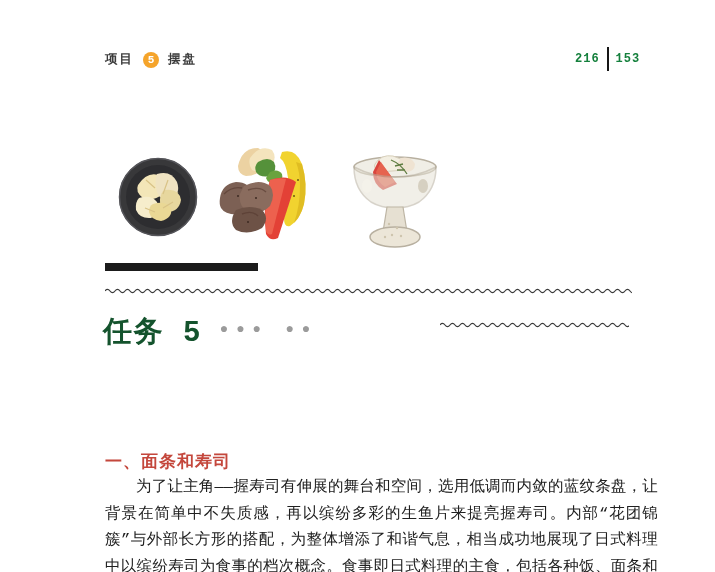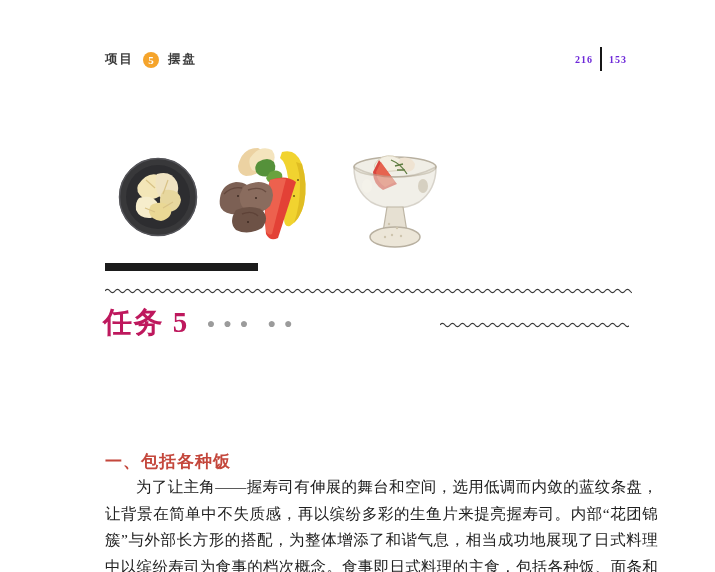--- a/index.html
+++ b/index.html
@@ -1,47 +1,47 @@
 <!DOCTYPE html>
 <html><head>
 <meta charset="utf-8">
 <style>
   * { margin:0; padding:0; box-sizing:border-box; }
   html,body { background:#fff; }
   .page {
     position:relative; width:715px; height:572px; background:#ffffff;
-    font-family:Liberation Serif, serif; overflow:hidden;
+    font-family:Liberation Mono, monospace; overflow:hidden;
   }
   
   .running-head {
     position:absolute; left:105px; top:51px;
     display:flex; align-items:center; gap:9px;
     font-size:12.5px; color:#3c3c3c; letter-spacing:2px; font-weight:bold;
   }
   .num-circle {
     width:16px; height:16px; border-radius:50%;
     background:#f5a42b; color:#fff; font-size:11px; font-weight:bold;
     display:flex; align-items:center; justify-content:center; letter-spacing:0;
   }
   .page-numbers {
     position:absolute; left:575px; top:47px;
     display:flex; align-items:center; gap:7px;
-    font-size:10px; color:#6d28d9; font-weight:bold; letter-spacing:1px;
+    font-size:12px; color:#15803d; font-weight:bold; letter-spacing:1px;
   }
   .pn-divider { width:2px; height:24px; background:#161616; }
   
   .food-img { position:absolute; }
   
   .black-bar { position:absolute; left:105px; top:263px; width:153px; height:8px; background:#1b1b1b; }
   .wave { position:absolute; }
   .wave path { fill:none; stroke:#3a3a3a; stroke-width:1.2; }
   
   .title-row { position:absolute; left:103px; top:303px; display:flex; align-items:center; gap:18px; }
   .task-label, .task-title {
-    font-size:29px; font-weight:bold; color:#be185d; letter-spacing:1.5px; white-space:nowrap;
+    font-size:29px; font-weight:bold; color:#14532d; letter-spacing:1.5px; white-space:nowrap;margin-top:9px;
   }
   .task-dots {
     font-size:14px; color:#9b9b9b; letter-spacing:8px; white-space:pre;
     position:relative; top:1px;
   }
   
   .section-heading {
     position:absolute; left:105px; top:450px;
     font-size:17px; font-weight:bold; color:#c4473c; letter-spacing:1px;
   }
@@ -129,16 +129,16 @@
 
   <div class="title-row">
     <span class="task-label">任务 5</span>
     <span class="task-dots">●●● ●●</span>
   </div>
 
   <svg class="wave" style="left:440px; top:320px;" width="189" height="10">
       <path class="wave-path" d="M0 5 q2.5 -3.4 5 0 q2.5 3.4 5 0 q2.5 -3.4 5 0 q2.5 3.4 5 0 q2.5 -3.4 5 0 q2.5 3.4 5 0 q2.5 -3.4 5 0 q2.5 3.4 5 0 q2.5 -3.4 5 0 q2.5 3.4 5 0 q2.5 -3.4 5 0 q2.5 3.4 5 0 q2.5 -3.4 5 0 q2.5 3.4 5 0 q2.5 -3.4 5 0 q2.5 3.4 5 0 q2.5 -3.4 5 0 q2.5 3.4 5 0 q2.5 -3.4 5 0 q2.5 3.4 5 0 q2.5 -3.4 5 0 q2.5 3.4 5 0 q2.5 -3.4 5 0 q2.5 3.4 5 0 q2.5 -3.4 5 0 q2.5 3.4 5 0 q2.5 -3.4 5 0 q2.5 3.4 5 0 q2.5 -3.4 5 0 q2.5 3.4 5 0 q2.5 -3.4 5 0 q2.5 3.4 5 0 q2.5 -3.4 5 0 q2.5 3.4 5 0 q2.5 -3.4 5 0 q2.5 3.4 5 0 q2.5 -3.4 5 0 q2.5 3.4 5 0"></path>
     </svg>
 
-  <h2 class="section-heading">一、包括各种饭</h2>
+  <h2 class="section-heading">一、面条和寿司</h2>
   <p class="body-paragraph">为了让主角——握寿司有伸展的舞台和空间，选用低调而内敛的蓝纹条盘，让背景在简单中不失质感，再以缤纷多彩的生鱼片来提亮握寿司。内部“花团锦簇”与外部长方形的搭配，为整体增添了和谐气息，相当成功地展现了日式料理中以缤纷寿司为食事的档次概念。食事即日式料理的主食，包括各种饭、面条和寿司。</p>
 
 </div>
 
 </body></html>

